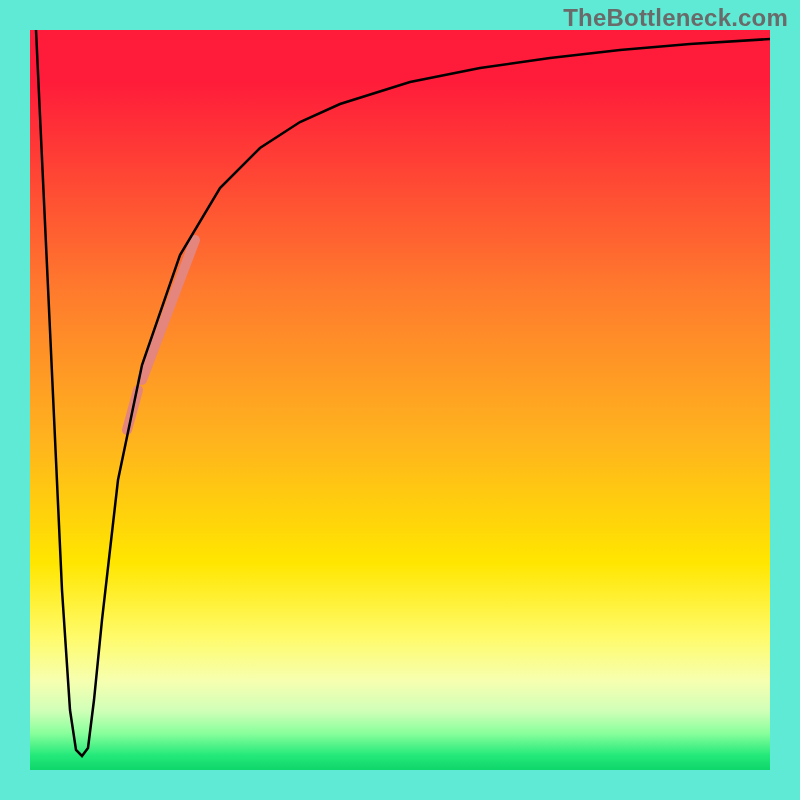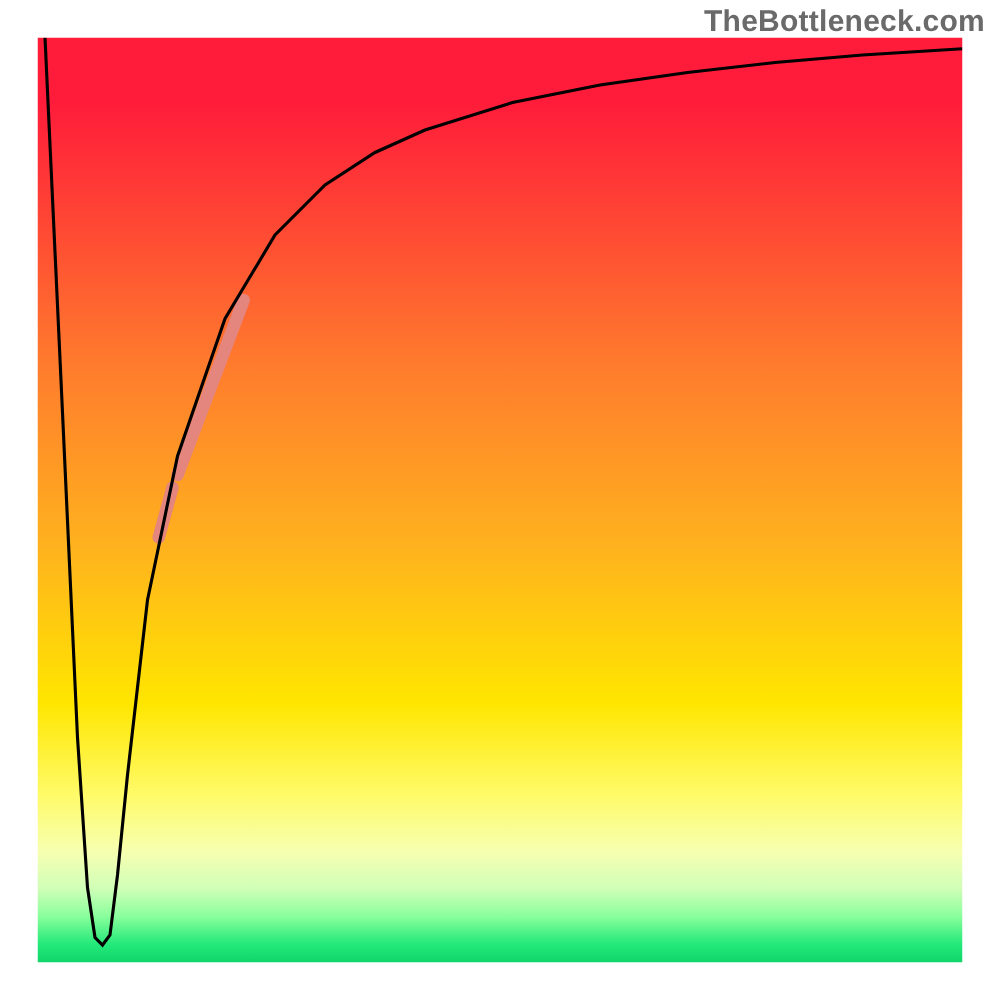--- a/index.html
+++ b/index.html
@@ -8,21 +8,21 @@
     width: 800px;
     height: 800px;
     overflow: hidden;
     background: #000;
     font-family: Arial, Helvetica, sans-serif;
   }
   .frame {
     position: relative;
     width: 800px;
     height: 800px;
-    background: #ffffff;
+    background: #5eead4;
   }
   .watermark {
     position: absolute;
     top: 4px;
     right: 12px;
     color: #6a6a6a;
     font-size: 24px;
     font-weight: 600;
     letter-spacing: 0.2px;
     user-select: none;

